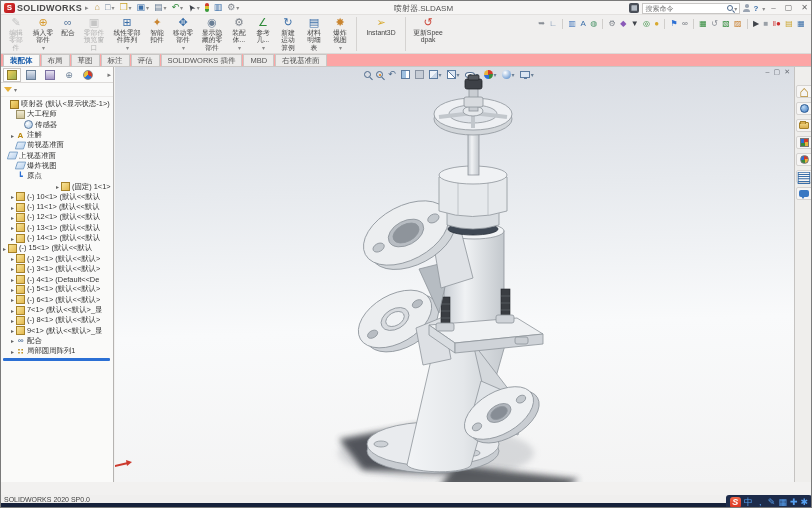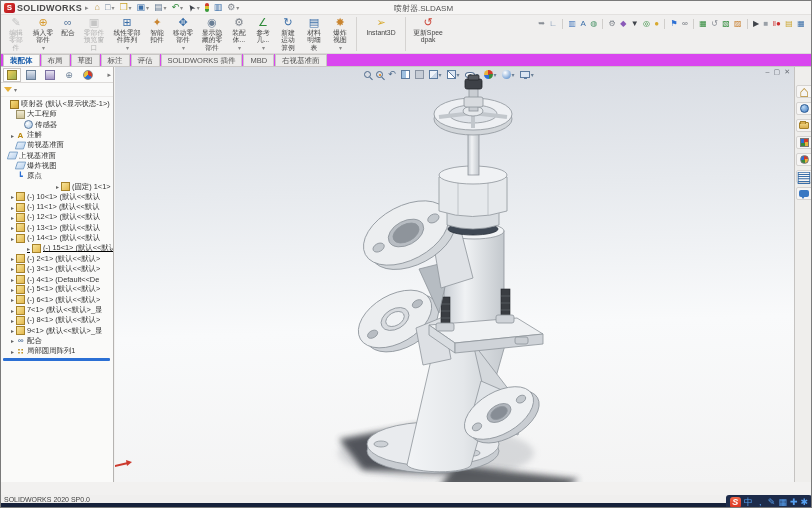--- a/index.html
+++ b/index.html
@@ -39,21 +39,21 @@
   .rlabel{font-size:6.8px;line-height:7.4px;color:#444;text-align:center;word-break:break-all;white-space:normal;}
   .rbtn.dis .rlabel{color:#b0b0b0;}
   .rbtn.dis .ricon{color:#c5c5c5 !important;}
   .rbtn.wide .rlabel{white-space:nowrap;word-break:keep-all;}
   .rsep{width:1px;background:#d5d3d1;margin:2px 3px;}
   .rmini{position:absolute;right:6px;top:2px;display:flex;align-items:center;height:14px;}
   .mico{font-size:8px;line-height:10px;padding:0 2.2px;}
   .msep{width:1px;height:10px;background:#d0cecb;margin:0 3px;}
 
   
-  .cmdtabs{position:absolute;left:0;top:53px;width:812px;height:13px;background:#d946ef;border-bottom:1px solid #c9c7c5;display:flex;align-items:flex-end;padding-left:2px;}
+  .cmdtabs{position:absolute;left:0;top:53px;width:812px;height:13px;background:#fca5a5;border-bottom:1px solid #c9c7c5;display:flex;align-items:flex-end;padding-left:2px;}
   .ctab{font-size:7.5px;color:#555;padding:1px 6px 2px 6px;border:1px solid #c9c7c5;border-bottom:none;background:#ecebea;margin-right:1px;height:12px;}
   .ctab.act{background:#f8f8f7;color:#1a5dab;font-weight:bold;}
 
   
   .main{position:absolute;left:0;top:66px;width:812px;height:415px;}
 
   
   .fmpanel{position:absolute;left:0;top:0;width:113px;height:415px;background:#fafaf9;border-right:1px solid #b5b3b1;}
   .fm-tabs{height:16px;display:flex;align-items:center;border-bottom:1px solid #dcdad8;padding-left:2px;gap:1px;}
   .fmtab{width:18px;height:14px;display:flex;align-items:center;justify-content:center;border:1px solid transparent;}
@@ -174,20 +174,34 @@
         </span>
         <span class="qa">
           <span class="gi " style="color: rgb(58, 110, 168);">▥</span>
         </span>
         <span class="qa">
           <span class="gi " style="color: rgb(125, 131, 139);">⚙</span>
           <span class="qcaret">▾</span>
         </span>
       </span>
     <span class="doc-title">喷射器.SLDASM</span>
+    <span class="tb-right">
+      <span class="apps-ico">▦</span>
+      <span class="searchbox">
+        <input placeholder="搜索命令" style="">
+        <span class="g-mag"></span>
+        <span class="qcaret">▾</span>
+      </span>
+      <span class="g-person"></span>
+      <span class="helpq">?</span>
+      <span class="qcaret">▾</span>
+      <span class="tb-btn">–</span>
+      <span class="tb-btn">▢</span>
+      <span class="tb-btn">✕</span>
+    </span>
   </div>
 
   <div class="ribbon">
     <div class="rb-row" id="rb">
         <div class="rbtn dis" style="width: 24px;">
           <span class="ricon" style="color: rgb(185, 185, 185);">✎</span>
           <span class="rlabel">编辑零部件</span>
         </div>
         <div class="rbtn" style="width: 26px;">
           <span class="ricon" style="color: rgb(216, 155, 46);">⊕</span>
@@ -384,21 +398,21 @@
           <div class="trow" style="padding-left: 8px;">
             <span class="tarr">▸</span>
             <span class="ti i-part"></span>
             <span class="tlabel">(-) 13&lt;1&gt; (默认&lt;&lt;默认</span>
           </div>
           <div class="trow" style="padding-left: 8px;">
             <span class="tarr">▸</span>
             <span class="ti i-part"></span>
             <span class="tlabel">(-) 14&lt;1&gt; (默认&lt;&lt;默认</span>
           </div>
-          <div class="trow" style="padding-left: 24px; text-decoration: underline;">
+          <div class="trow" style="padding-left: 0;">
             <span class="tarr">▸</span>
             <span class="ti i-part"></span>
             <span class="tlabel">(-) 15&lt;1&gt; (默认&lt;&lt;默认</span>
           </div>
           <div class="trow" style="padding-left: 8px;">
             <span class="tarr">▸</span>
             <span class="ti i-part"></span>
             <span class="tlabel">(-) 2&lt;1&gt; (默认&lt;&lt;默认&gt;</span>
           </div>
           <div class="trow" style="padding-left: 8px;">

